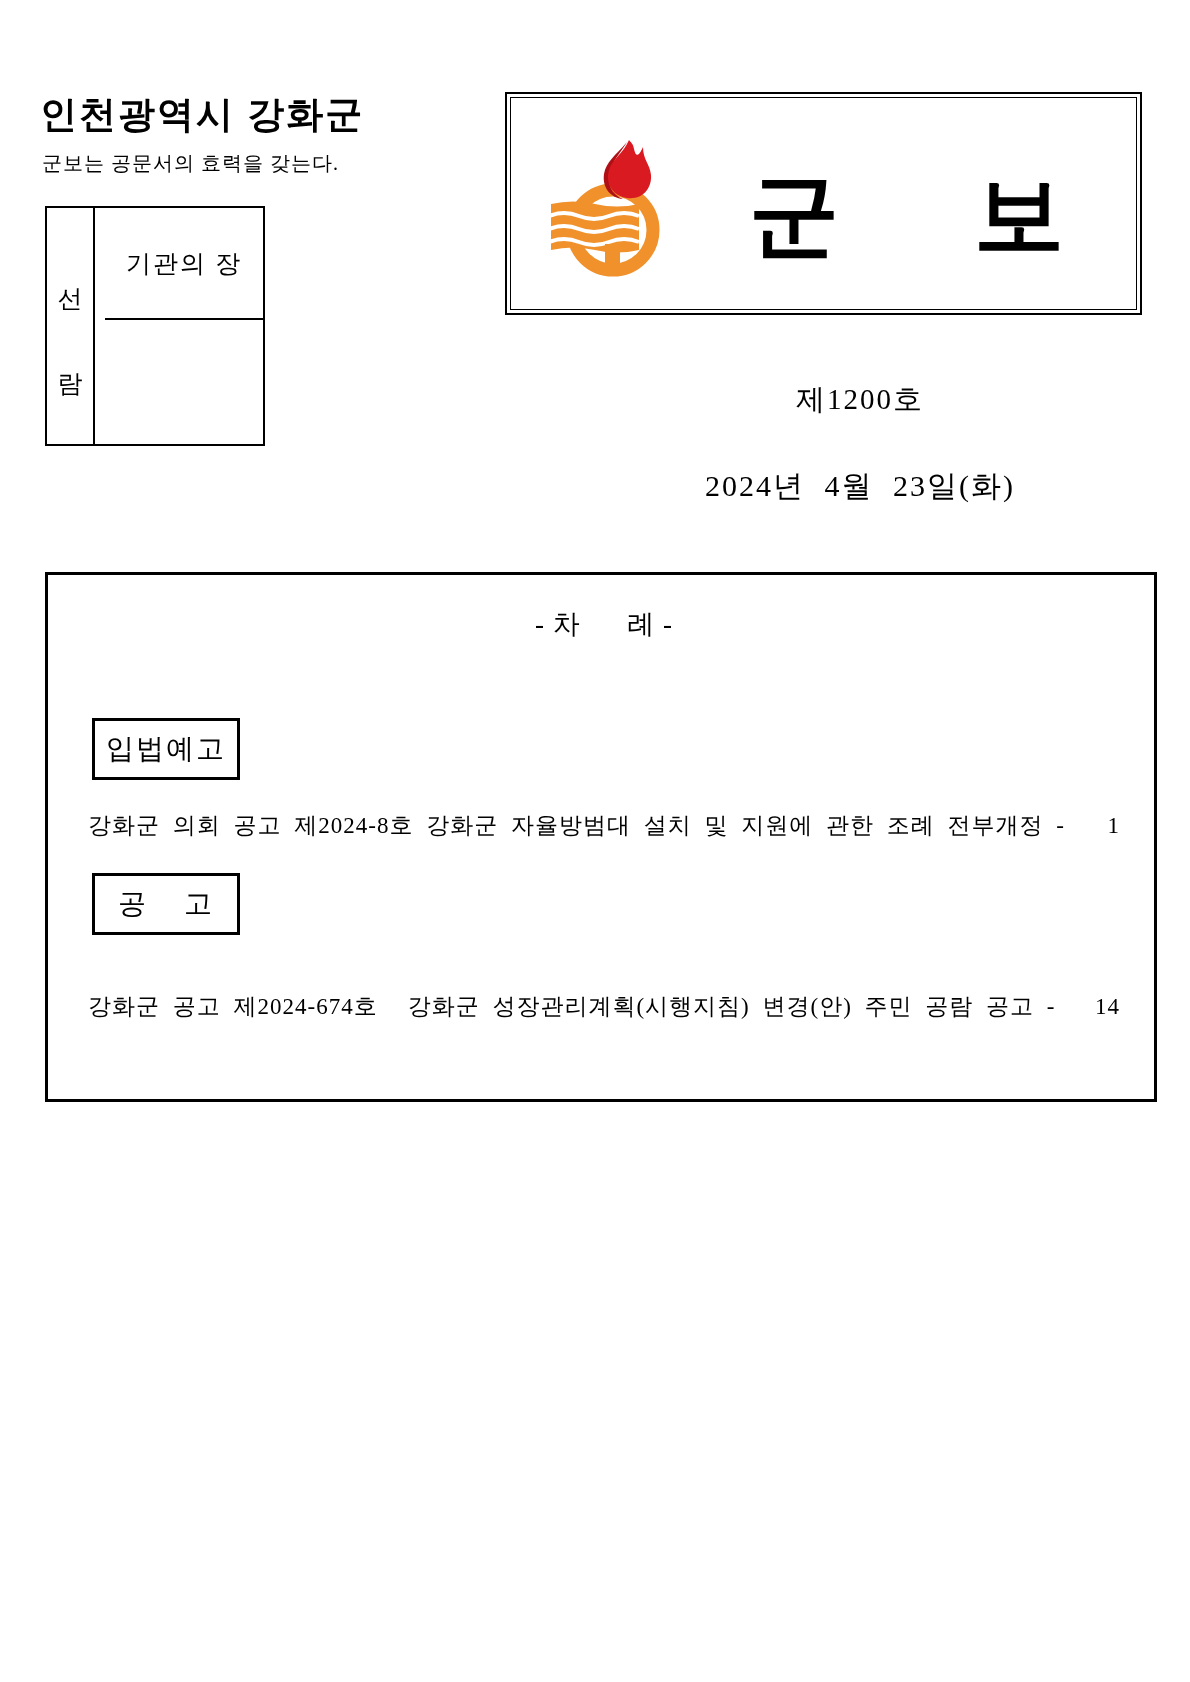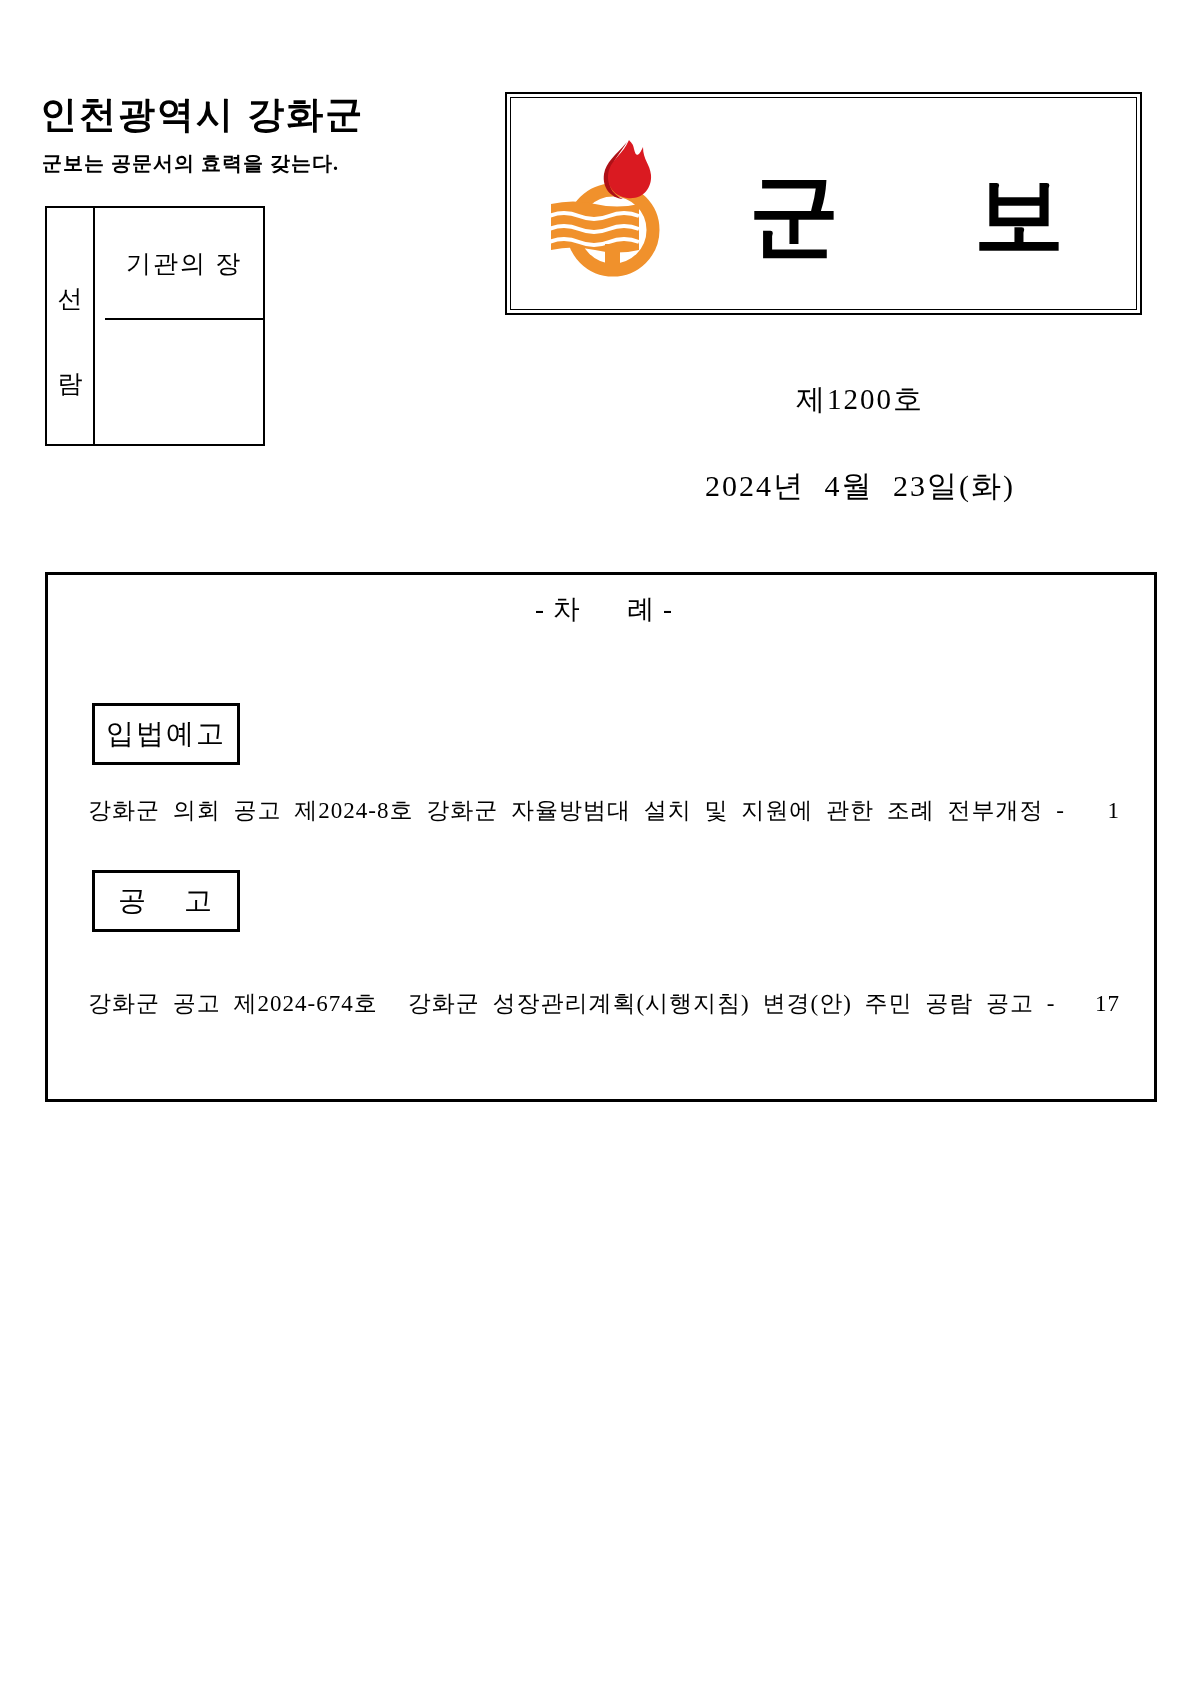--- a/index.html
+++ b/index.html
@@ -16,21 +16,21 @@
 
   
   .publisher-name {
     position: absolute; left: 40px; top: 90px;
     font-family: "Liberation Sans", "DejaVu Sans", sans-serif;
     font-weight: bold; font-size: 37px; letter-spacing: 2px;
     white-space: pre;
   }
   .publisher-tagline {
     position: absolute; left: 42px; top: 150px;
-    font-weight: bold; font-size: 20px; letter-spacing: 1px;
+    font-weight: normal; font-size: 20px; letter-spacing: 1px;
     white-space: pre;
   }
 
   
   .approval-table {
     position: absolute; left: 45px; top: 206px;
     width: 220px; height: 240px;
     border: 2px solid #000;
     display: flex;
   }
@@ -77,34 +77,34 @@
     position: absolute; left: 560px; top: 466px; width: 600px;
     text-align: center; font-size: 30px; letter-spacing: 2px;
     word-spacing: 10px; white-space: pre;
   }
 
   
   .toc-box {
     position: absolute; left: 45px; top: 572px;
     width: 1112px; height: 530px;
     border: 3px solid #000;
-    padding: 0 34px 0 40px;
+    padding: 15px 34px 0 40px;
   }
   .toc-title {
     margin-top: 16px; text-align: center;
     font-size: 27px; letter-spacing: 1px; white-space: pre;
   }
   .section-label-box {
     margin-left: 4px; width: 148px; height: 62px;
     border: 3px solid #000;
     display: flex; align-items: center; justify-content: center;
     font-size: 28px; letter-spacing: 2px; white-space: pre;
   }
   .section-label-box.first { margin-top: 76px; text-align: center; }
-  .section-label-box.second { margin-top: 44px; }
+  .section-label-box.second { margin-top: 32px; }
   .entry {
     display: flex; align-items: baseline;
     font-size: 23px; letter-spacing: 1px; word-spacing: 6px;
     margin-top: 30px; white-space: pre;
   }
   .entry .entry-text { flex: 1; }
   .entry .entry-source { margin-right: 30px; }
   .entry .entry-page { margin-left: 16px; }
   .entry.third { margin-top: 56px; }
   .entry-line2 {
@@ -173,17 +173,17 @@
     <div class="entry">
       <span class="entry-text">강화군 의회 공고 제2024-8호 강화군 자율방범대 설치 및 지원에 관한 조례 전부개정 -</span>
       <span class="entry-page">1</span>
     </div>
 
     <div class="section-label-box second">공    고</div>
 
     <div class="entry third">
       <span class="entry-source">강화군 공고 제2024-674호</span>
       <span class="entry-text">강화군 성장관리계획(시행지침) 변경(안) 주민 공람 공고 -</span>
-      <span class="entry-page">17</span>
+      <span class="entry-page">14</span>
     </div>
   </div>
 
 </div>
 
 </body></html>

